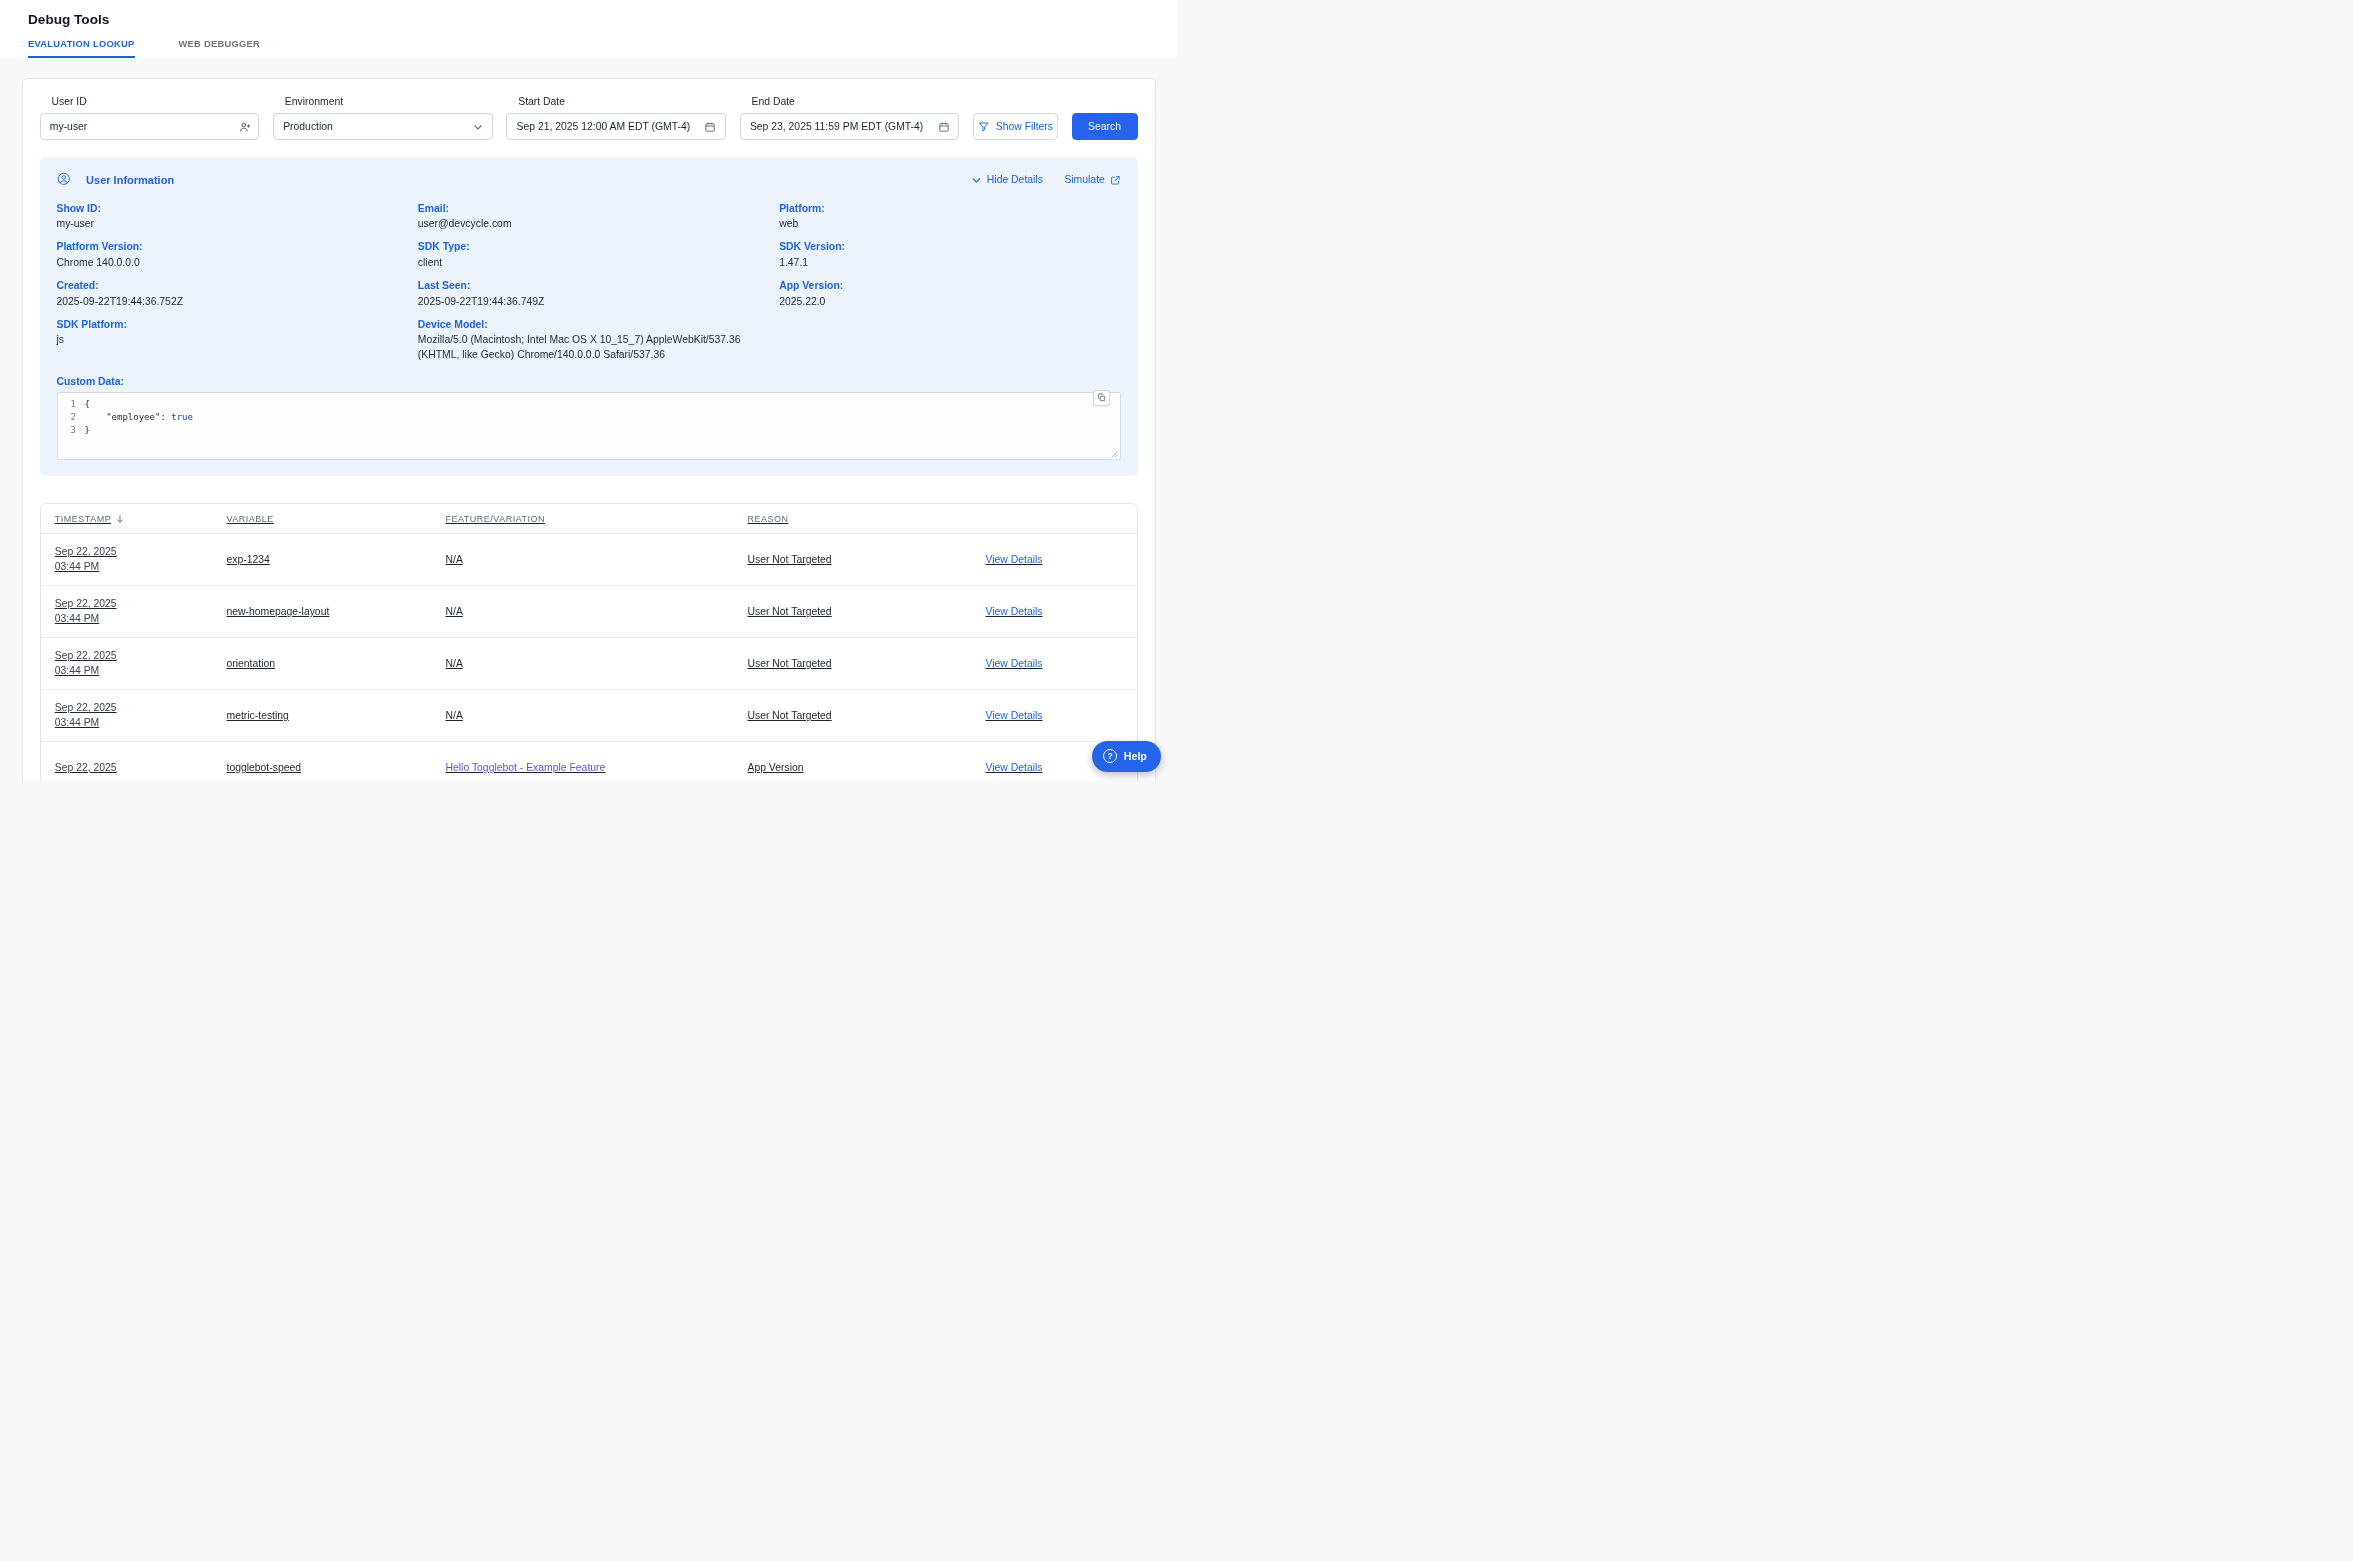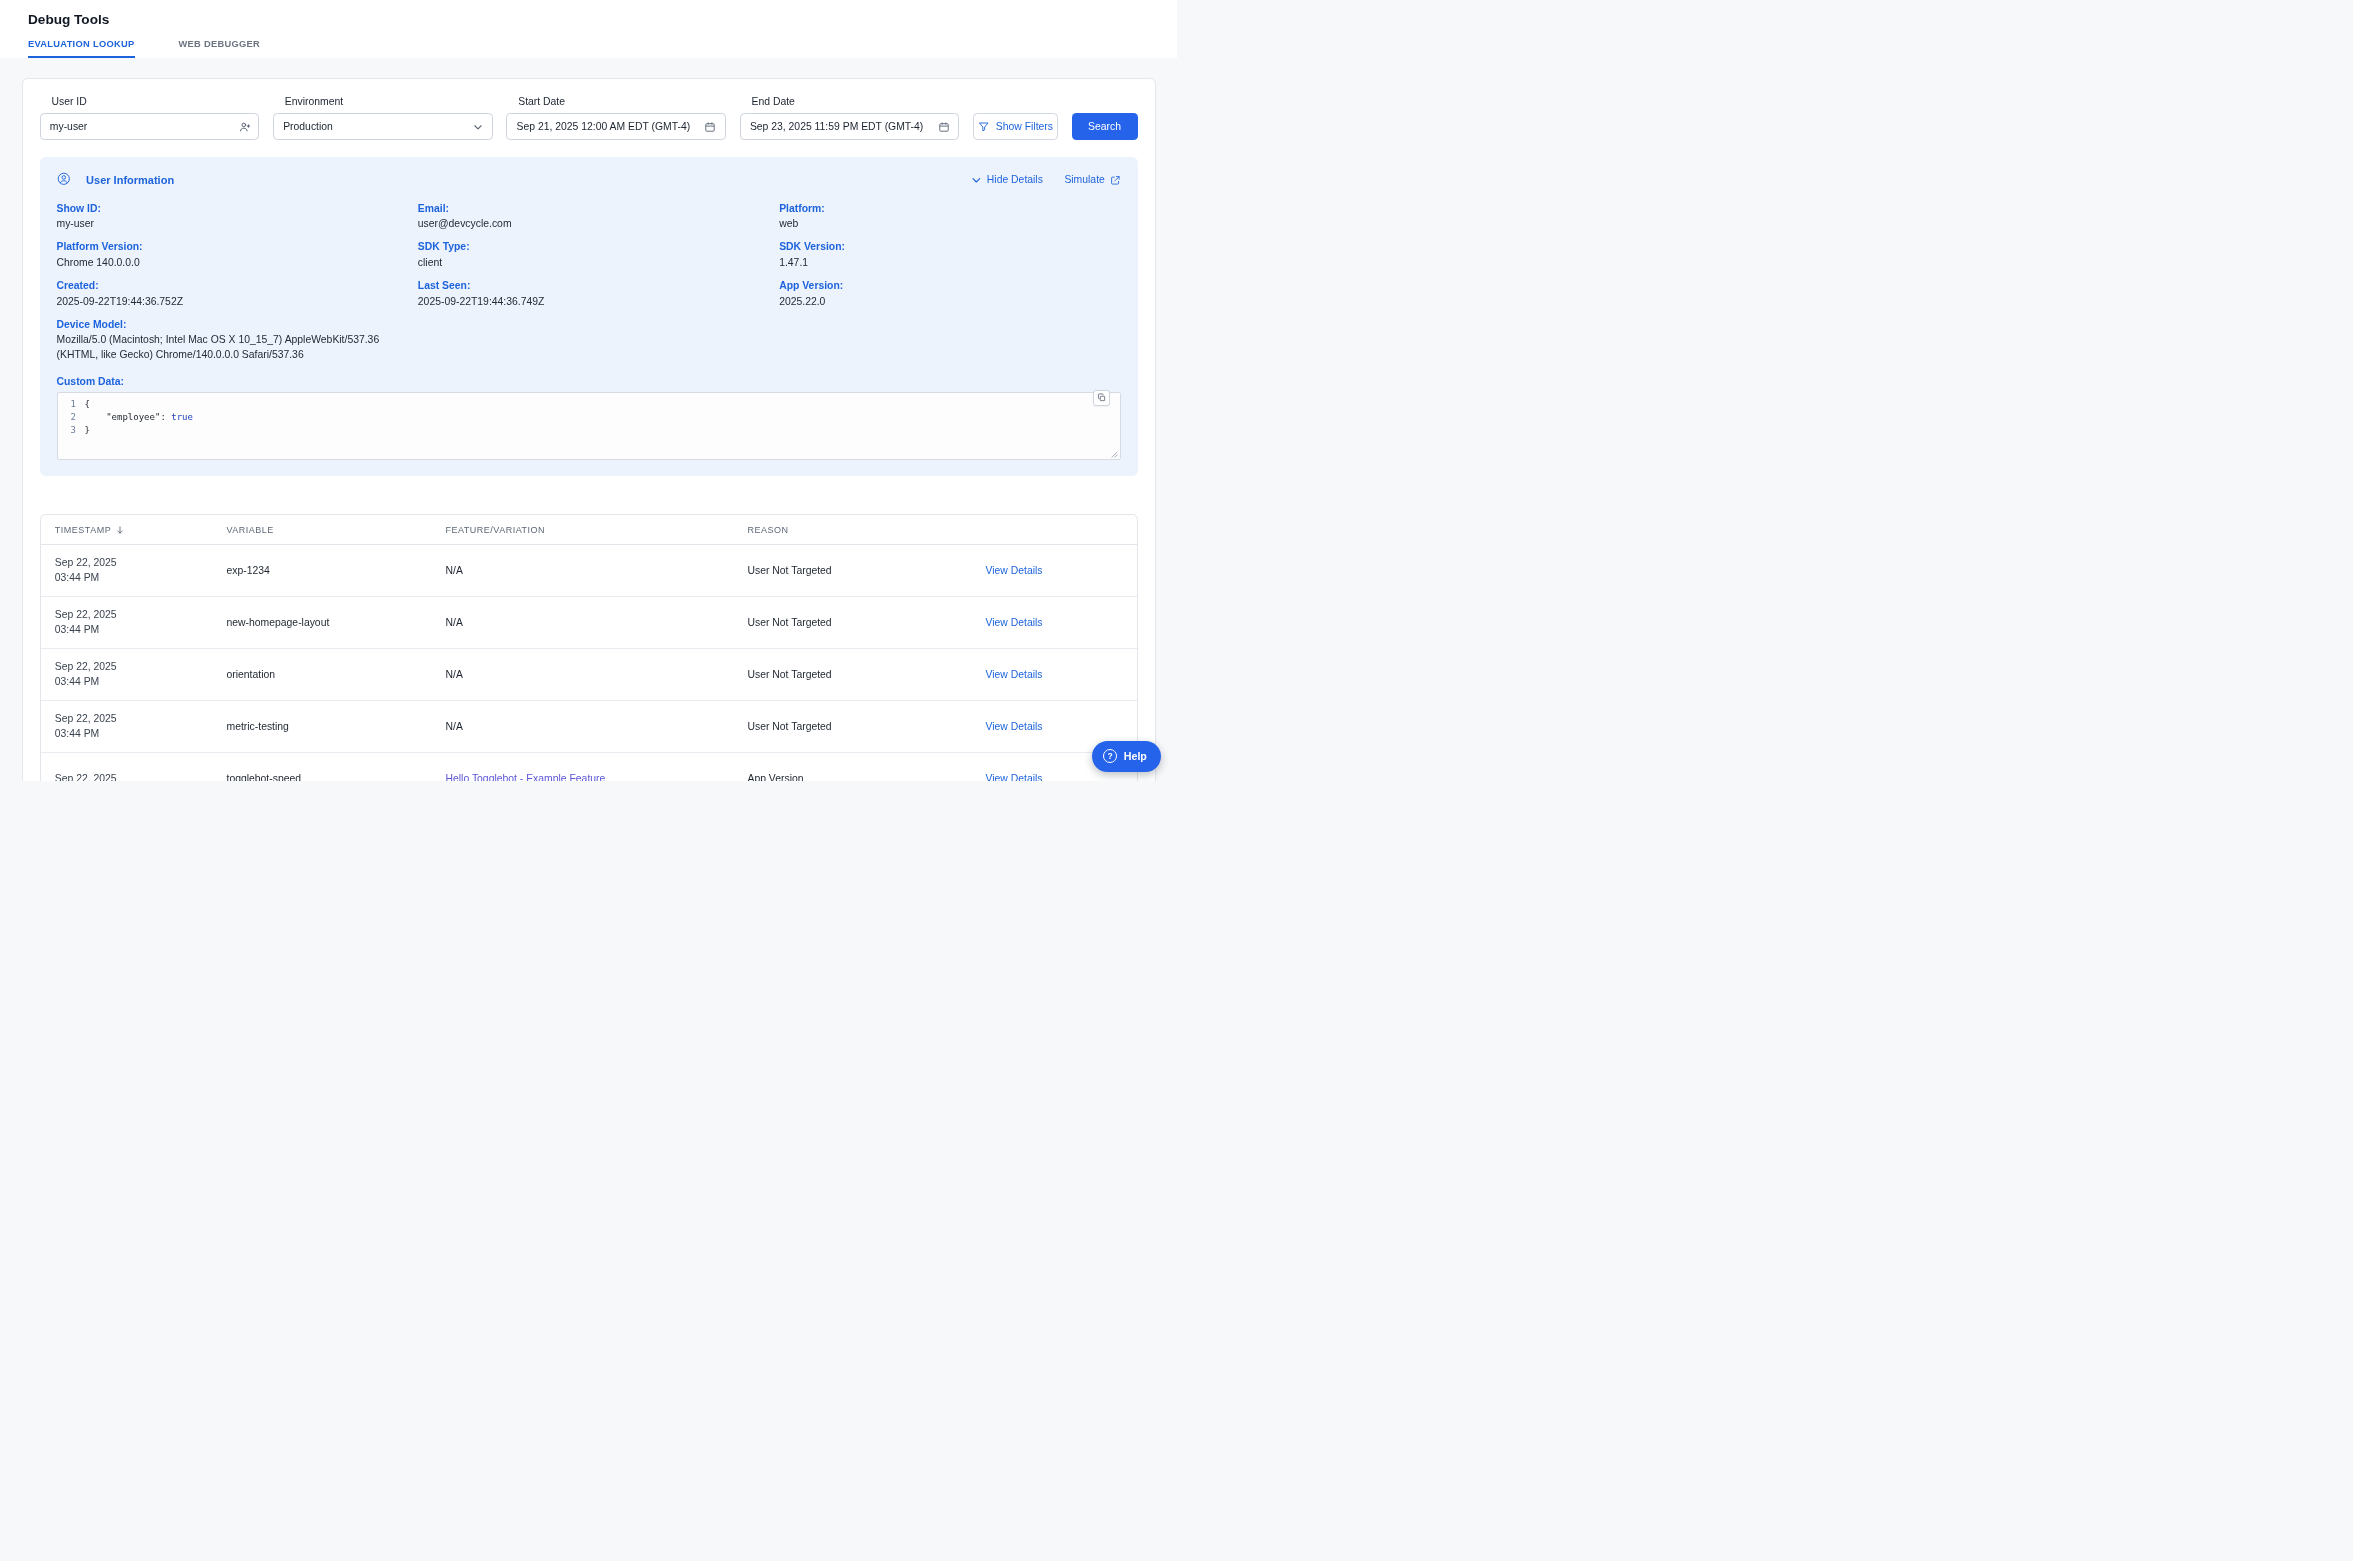--- a/index.html
+++ b/index.html
@@ -58,21 +58,21 @@
   .custom-data{margin-top:13px;}
   .code-box{position:relative;margin-top:5.7px;border:0.7px solid #d6dbe2;border-radius:2.1px;background:#fdfdfe;height:68px;font-family:"DejaVu Sans Mono",monospace;font-size:9px;line-height:13px;padding:4.3px 0;color:#24292e;}
   .code-line{display:flex;white-space:pre;}
   .gutter{flex:0 0 27px;width:27px;text-align:right;padding-right:8.6px;color:#6b7da0;user-select:none;}
   .tok-key{color:#24292e;}
   .tok-bool{color:#1f3fbf;}
   .copy-btn{position:absolute;top:-3.6px;right:10px;width:16.5px;height:16.5px;background:#fff;border:0.7px solid #cfd5dd;border-radius:2.9px;display:flex;align-items:center;justify-content:center;color:#4a5361;box-shadow:0 0.7px 1.4px rgba(0,0,0,.06);}
   .resize-grip{position:absolute;right:1.4px;bottom:1.4px;display:flex;cursor:nwse-resize;}
 
   
-  .eval-table{margin-top:38px;border:0.7px solid var(--border);border-radius:5.7px;background:#fff;}
+  .eval-table{margin-top:27px;border:0.7px solid var(--border);border-radius:5.7px;background:#fff;text-decoration:underline;}
   .t-head,.t-row{display:grid;grid-template-columns:186px 219px 302px 238px 1fr;align-items:center;}
   .t-head{height:30px;border-bottom:0.7px solid var(--border);color:var(--text-gray);font-size:9px;letter-spacing:0.5px;}
   .t-row{min-height:52px;border-bottom:0.7px solid #e8ebef;font-size:10.4px;color:var(--text-dark);}
   .cell:first-child{padding-left:14.3px;}
   .cell{padding-right:11.5px;}
   .th{display:flex;align-items:center;gap:4.3px;}
   .sortable{cursor:pointer;}
   .sort-icon{display:flex;color:#5d6877;}
   .ts{color:#39424e;line-height:14.3px;}
   .view-details{color:var(--accent);cursor:pointer;text-decoration:none;}
@@ -228,20 +228,24 @@
         </div>
         <div>
           <div class="info-label">Last Seen:</div>
           <div class="info-value">2025-09-22T19:44:36.749Z</div>
         </div>
         <div>
           <div class="info-label">App Version:</div>
           <div class="info-value">2025.22.0</div>
         </div>
         <div>
+          <div class="info-label">SDK Platform:</div>
+          <div class="info-value">js</div>
+        </div>
+        <div>
           <div class="info-label">Device Model:</div>
           <div class="info-value">Mozilla/5.0 (Macintosh; Intel Mac OS X 10_15_7) AppleWebKit/537.36 (KHTML, like Gecko) Chrome/140.0.0.0 Safari/537.36</div>
         </div>
       </div>
 
       <div class="custom-data">
         <div class="info-label">Custom Data:</div>
         <div class="code-box">
           <div class="code-line">
             <span class="gutter">1</span><span>{</span>

